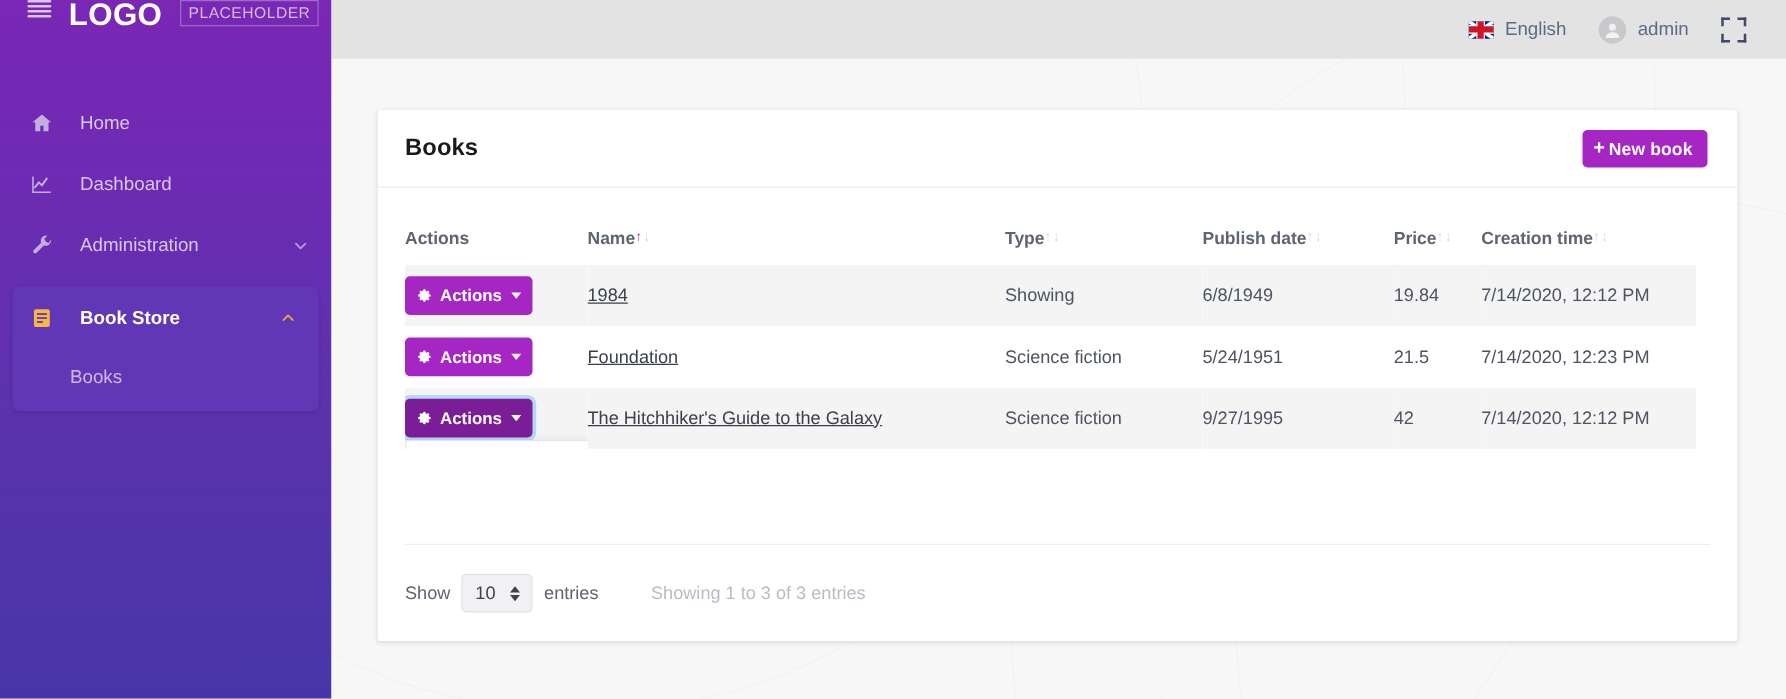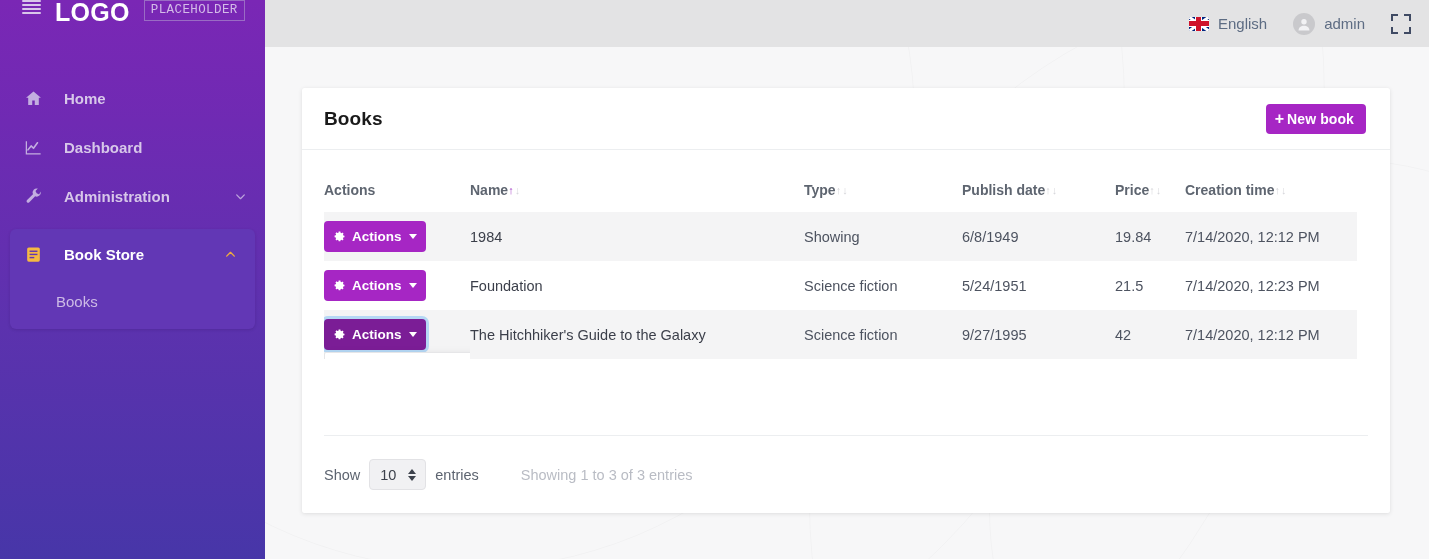--- a/index.html
+++ b/index.html
@@ -64,21 +64,20 @@
     line-height: 1;
   }
   .brand-badge {
     color: #d3bbe8;
     font-size: 12.5px;
     letter-spacing: 0.4px;
     border: 1px solid #9a6cc4;
     padding: 3px 6px 3px 6px;
     line-height: 1;
     white-space: nowrap;
-    font-family: Liberation Mono, monospace;
   }
 
   .nav { margin-top: 10px; }
 
   .nav-item {
     display: flex;
     align-items: center;
     height: 49px;
     padding-left: 24px;
     padding-right: 18px;
@@ -89,21 +88,21 @@
   }
   .nav-item .nav-ico {
     width: 26px;
     min-width: 26px;
     display: flex;
     align-items: center;
     justify-content: flex-start;
     margin-right: 14px;
     color: #c3aee0;
   }
-  .nav-label { line-height: 1; font-weight: bold; }
+  .nav-label { line-height: 1; }
   .nav-caret {
     margin-left: auto;
     color: #bba2dc;
     display: flex;
     align-items: center;
   }
 
   
   .nav-group {
     margin: 8px 10px 0 10px;
@@ -161,21 +160,21 @@
   .arc5 { width: 1050px; height: 1050px; right: -430px; bottom: -470px; }
 
   .topbar {
     position: relative;
     z-index: 5;
     height: 47px;
     background: #e3e3e4;
     display: flex;
     align-items: center;
     justify-content: flex-end;
-    padding-right: 18px;
+    padding-right: 32px;
     gap: 26px;
   }
 
   .top-item {
     display: flex;
     align-items: center;
     gap: 9px;
     color: #5b6craw;
     color: #5d6c83;
     font-size: 15px;
@@ -331,21 +330,21 @@
     color: #4d5360;
     padding: 0;
     height: 49px;
     vertical-align: middle;
     white-space: nowrap;
     overflow: hidden;
     text-overflow: ellipsis;
   }
   tbody tr.odd { background: #f4f4f5; }
   tbody tr.even { background: #ffffff; }
-  tbody td.name-cell { color: #3b3f4a; }
+  tbody td.name-cell { color: #3b3f4a; text-decoration: underline; }
 
   .btn-actions {
     background: #a626c4;
     color: #ffffff;
     border: none;
     border-radius: 4px;
     height: 31px;
     padding: 0 9px 0 9px;
     font-size: 13.5px;
     font-weight: bold;

